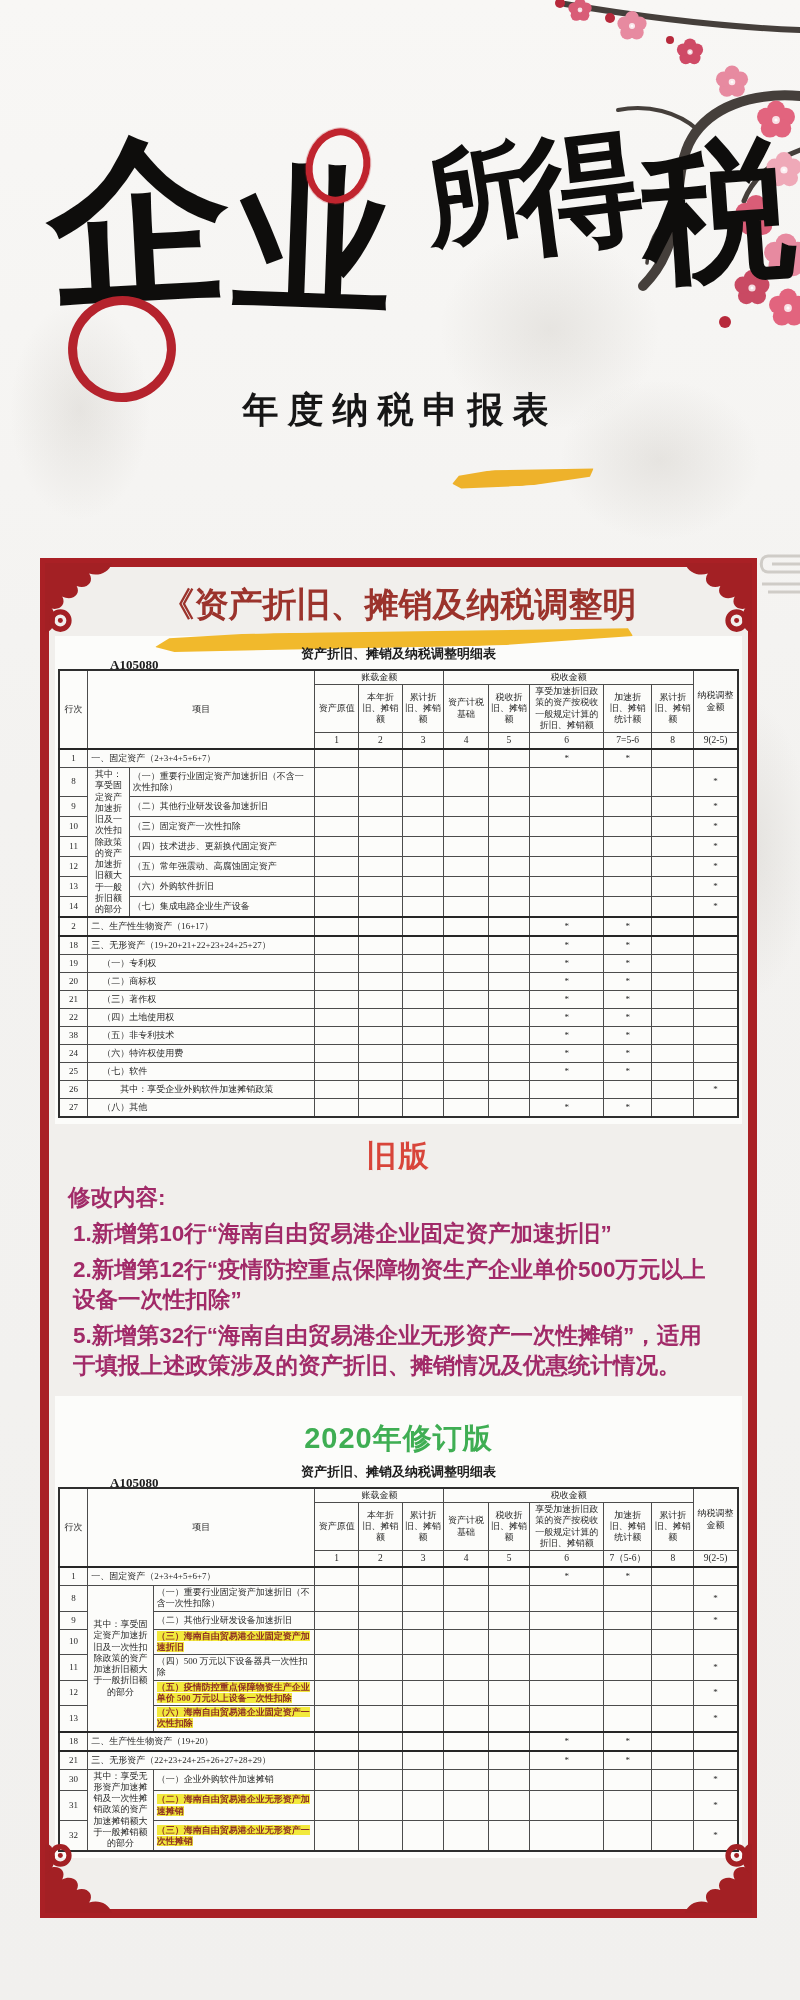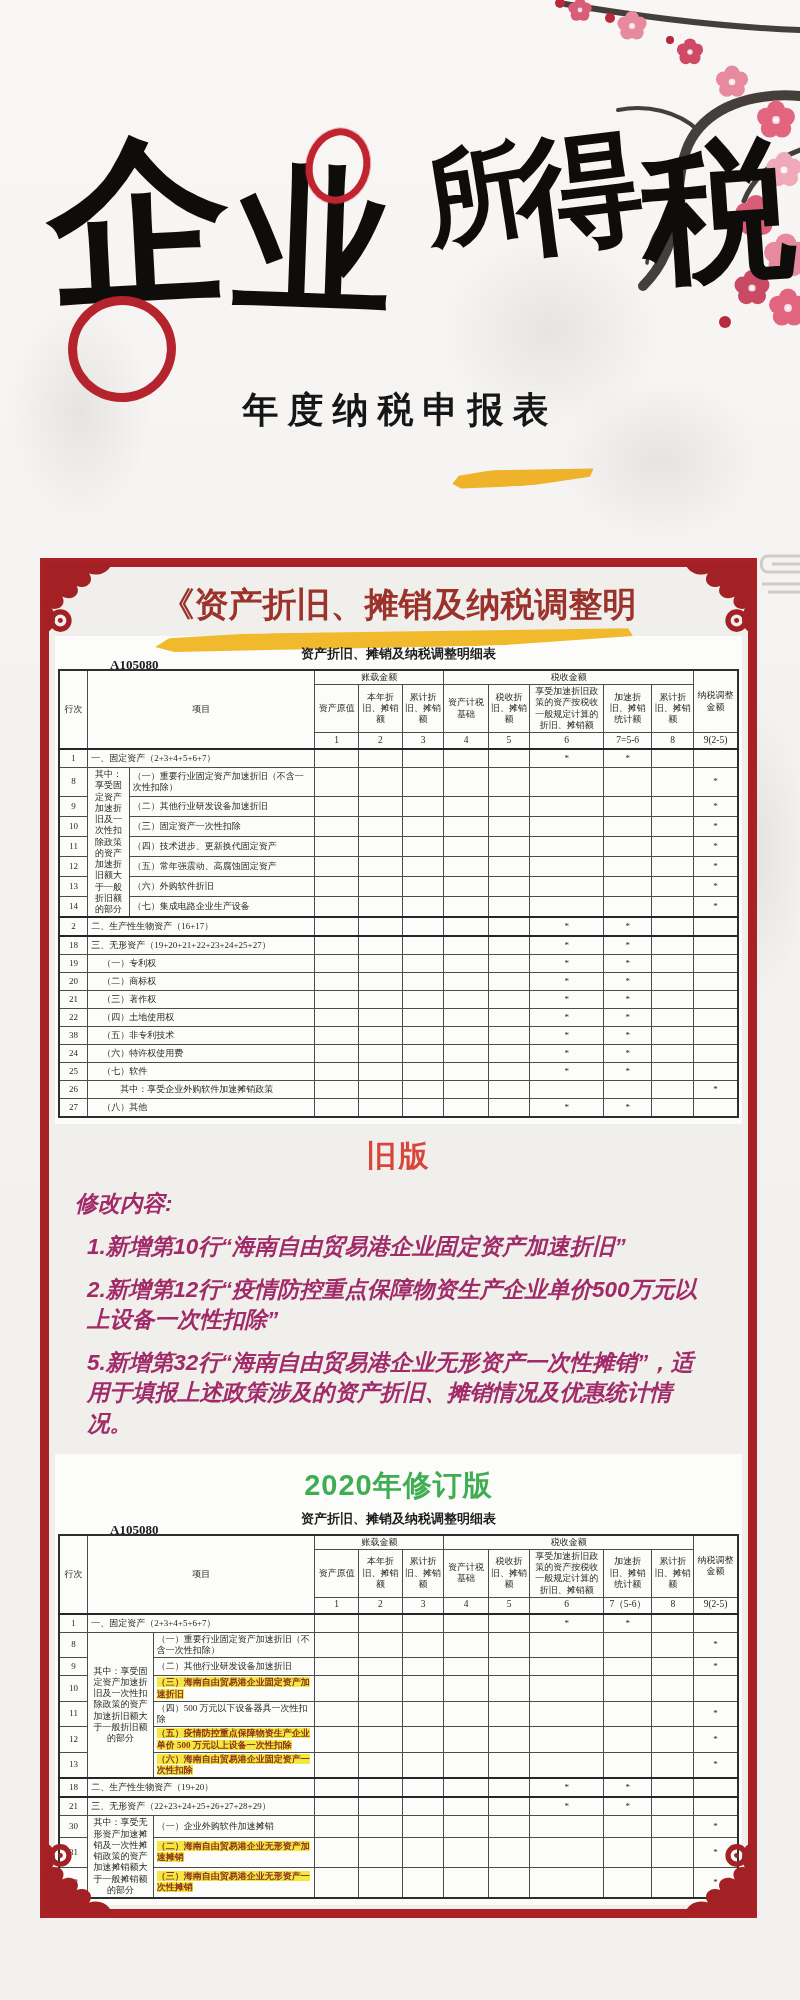--- a/index.html
+++ b/index.html
@@ -50,23 +50,23 @@
   .grid .numrow td{height:13px;font-size:9.5px;}
   .grid tbody td{height:15px;}
   .grid td.item{text-align:left;padding-left:3px;}
   .grid td.ind1{padding-left:14px;}
   .grid td.ind2{padding-left:32px;}
   .grid td.grp{padding:1px 3px;margin-left:44px;}
   .grid tr.section td{border-top:2px solid #262626;}
   .grid .hl{background:#f2e93c;color:#8e3125;font-weight:700;}
   .old-label{text-align:center;color:#d8453a;font-size:30px;font-weight:800;margin:12px 0 6px;letter-spacing:2px;}
   .notes{margin:2px 14px 0;color:#a12a68;font-weight:700;font-size:22.5px;line-height:1.36;}
-  .notes div{margin:12px;font-style:italic;}
+  .notes div{margin:5px;}
   .new-label{text-align:center;color:#3fae53;font-size:29px;font-weight:800;margin:2px 0 4px;letter-spacing:1px;}
-  .panel2{margin-top:14px;padding-top:10px;}
+  .panel2{margin-top:14px;padding-top:21px;}
 </style>
 </head>
 <body>
 
 <div class="page">
 
   <div class="wm" style="left:440px;top:230px;width:220px;height:200px;"></div>
   <div class="wm" style="left:10px;top:300px;width:140px;height:220px;"></div>
   <div class="wm" style="left:560px;top:380px;width:200px;height:160px;"></div>
   <div class="wm" style="left:690px;top:700px;width:120px;height:300px;"></div>

